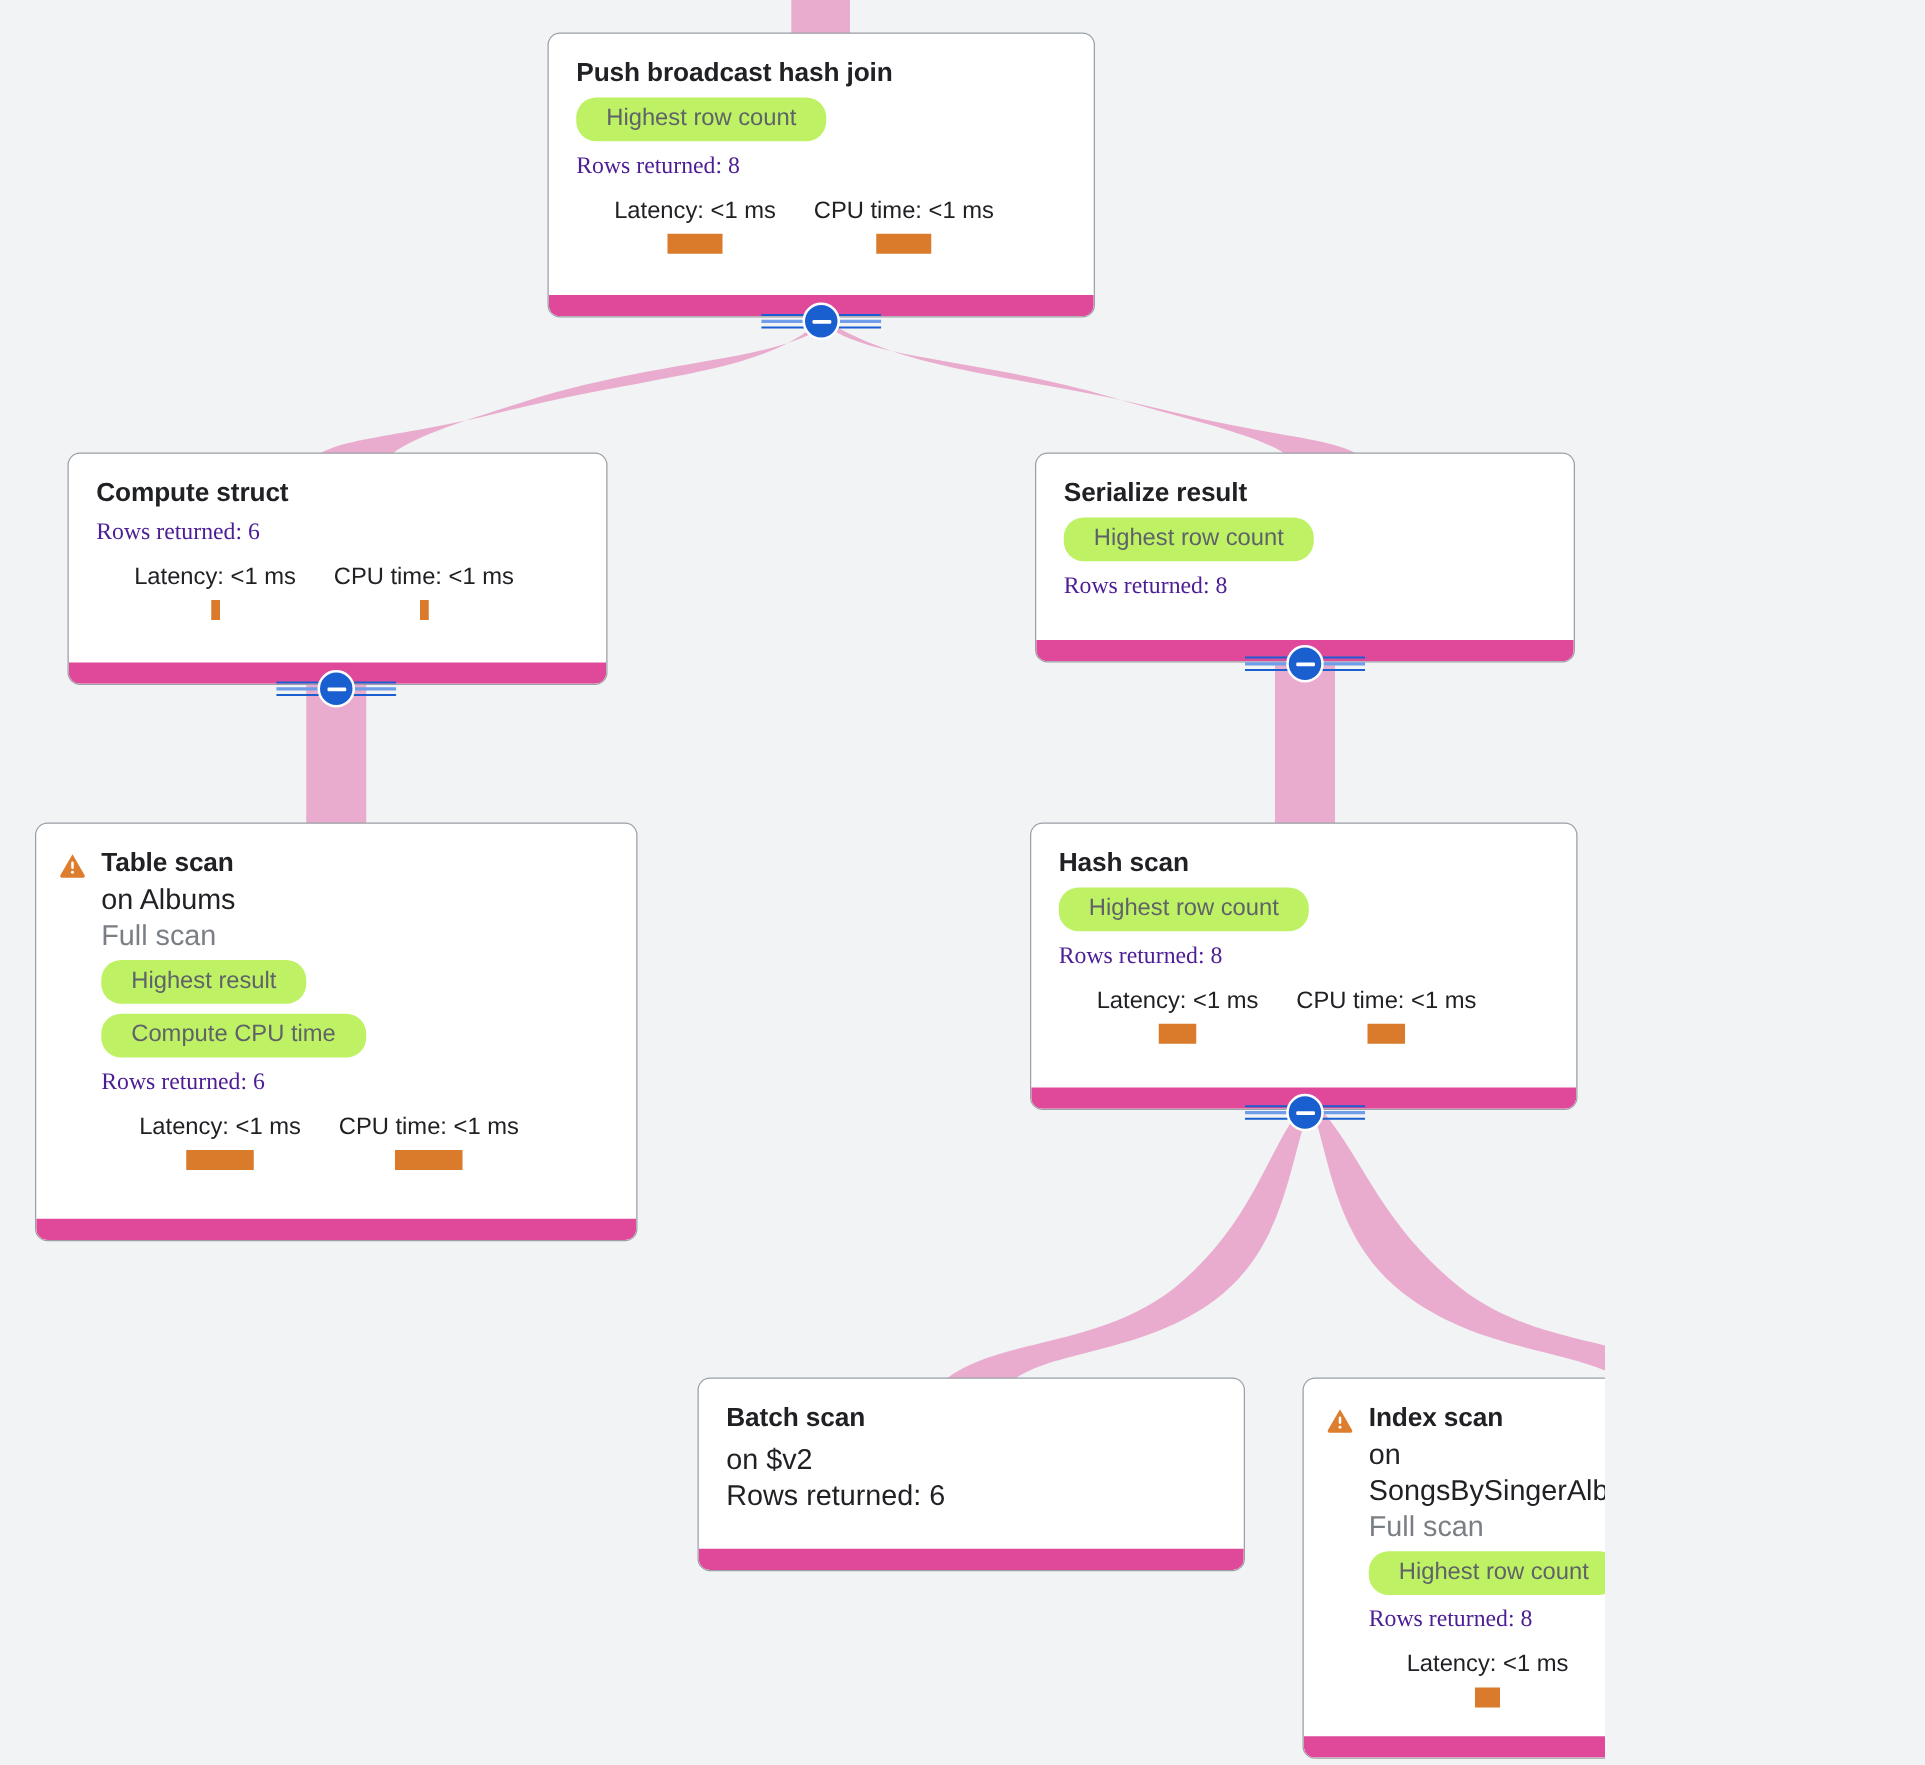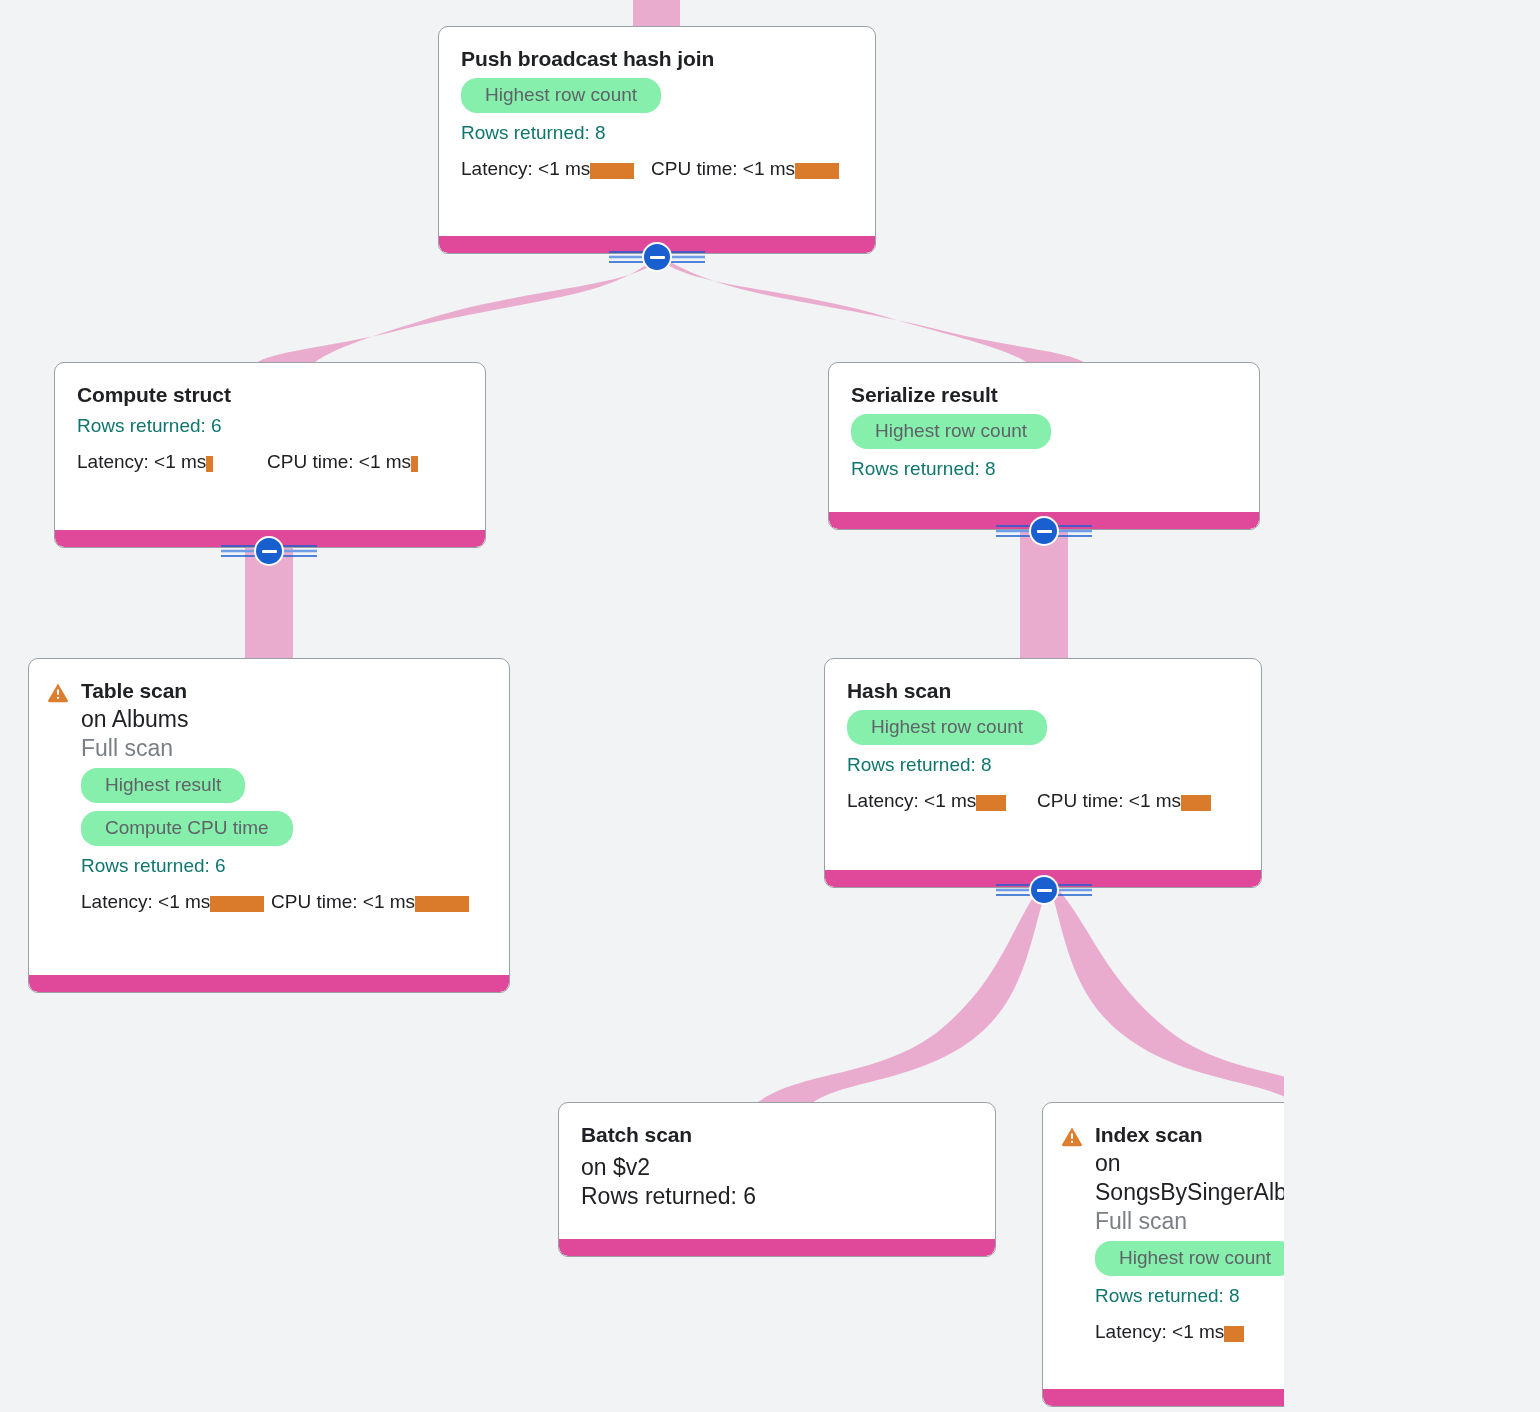--- a/index.html
+++ b/index.html
@@ -57,41 +57,43 @@
   .node-sub {
     font-size: 23px;
     color: #202124;
     line-height: 29px;
   }
   .node-sub.muted {
     color: #7a7f85;
   }
   .badge {
     display: inline-block;
-    background: #86efac;
+    background: #bef264;
     color: #5f6368;
     border-radius: 16px;
     font-size: 19px;
     line-height: 22px;
     padding: 6px 24px 7px 24px;
     margin: 5px 0 3px 0;
   }
   .rows {
     font-size: 19px;
-    color: #0f766e;
+    color: #4c1d95;
     line-height: 30px;
     margin-top: 2px;
+    font-family: Liberation Serif, serif;
   }
   .metrics {
     display: flex;
     margin-top: 9px;
   }
   .metric {
     display: flex;
-    flex-direction: row;
+    flex-direction: column;
+    align-items: center;
   }
   .metric-label {
     font-size: 19px;
     color: #202124;
     line-height: 24px;
     white-space: nowrap;
   }
   .metric-bar {
     height: 16px;
     background: #d97b2b;

